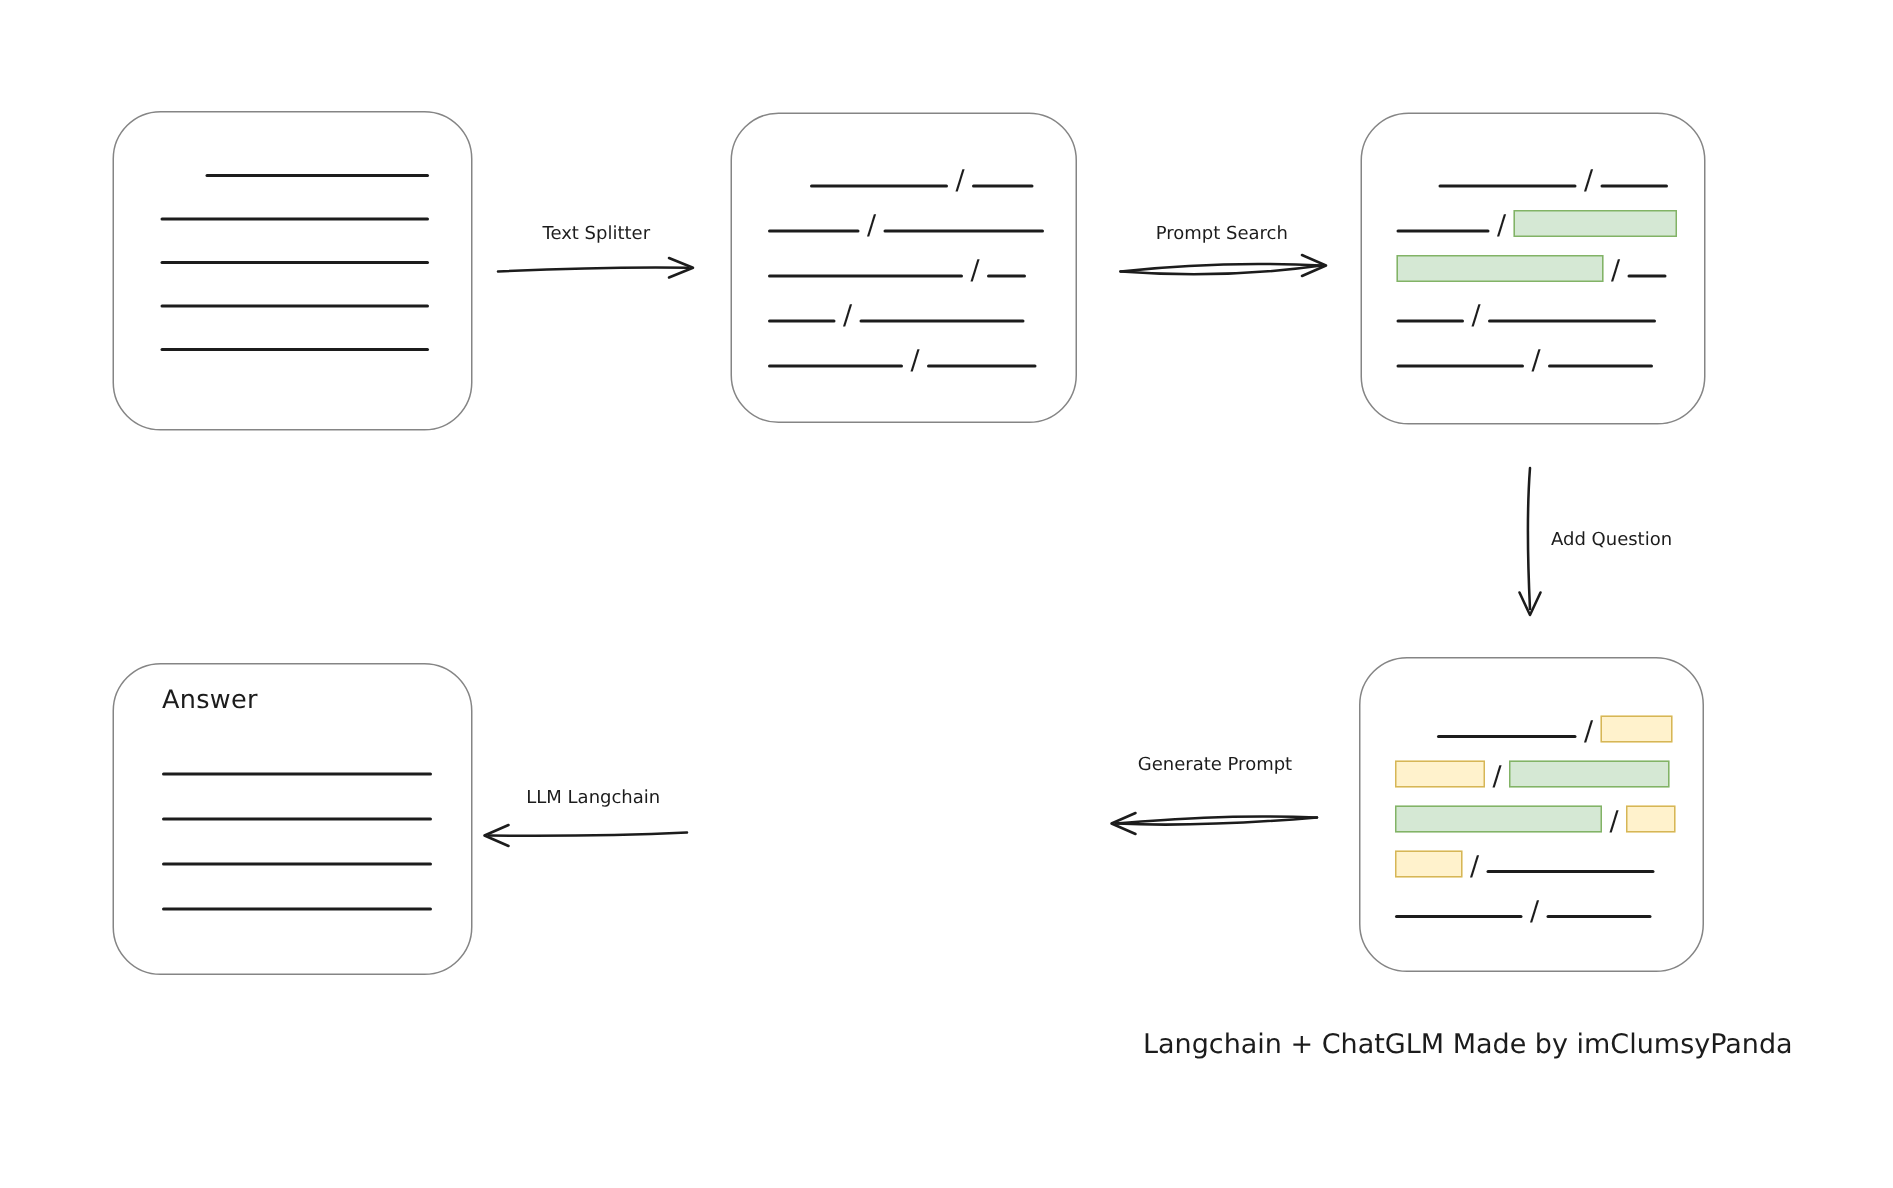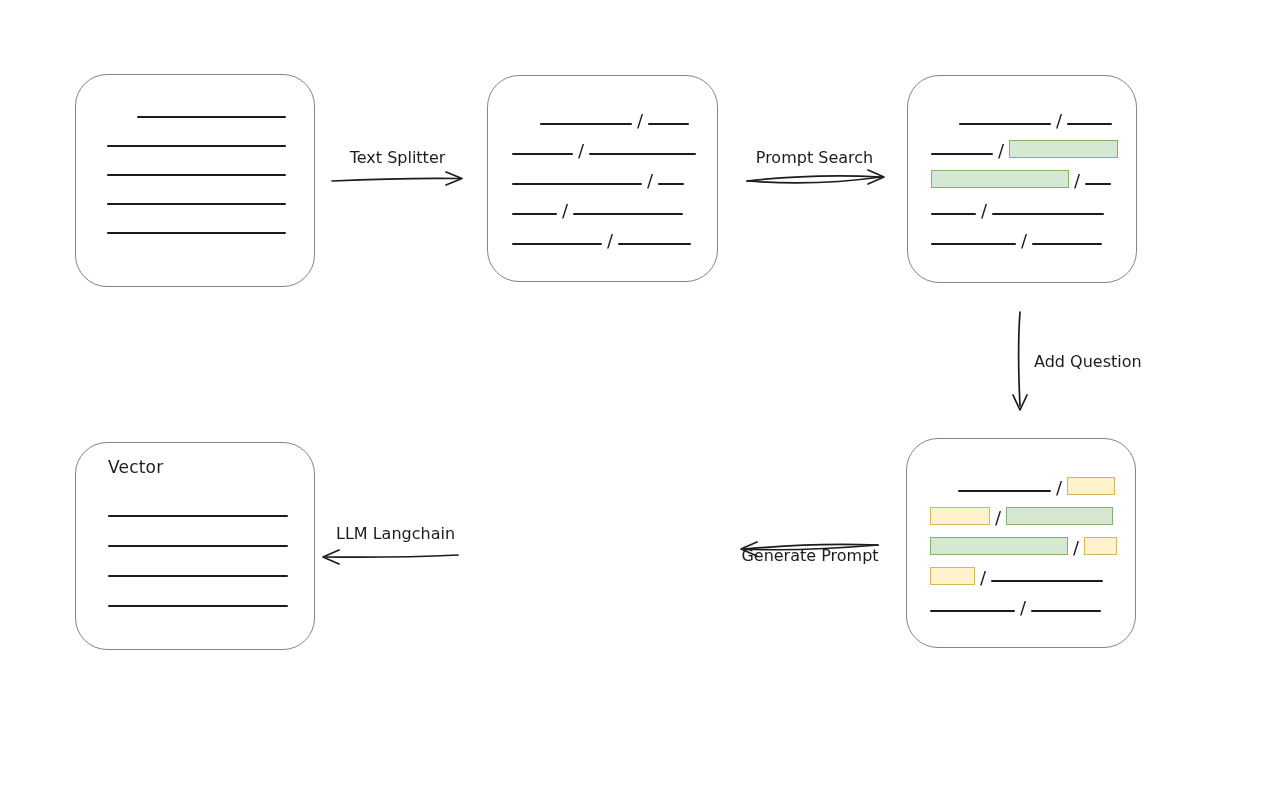--- a/index.html
+++ b/index.html
@@ -52,21 +52,21 @@
     margin-bottom: 1px;
     flex: none;
   }
   .bar-green  { background: var(--green-fill, #d5e8d4);  border-color: var(--green-border, #82b366); }
   .bar-yellow { background: var(--yellow-fill, #fff2cc); border-color: var(--yellow-border, #d6b656); }
   .bar-red    { background: var(--red-fill, #f8cecc);    border-color: var(--red-border, #b85450); }
   .pbar { border: 1.5px solid; margin-bottom: 12px; }
   .heading { font-size: 17px; letter-spacing: 0.2px; }
   .arrow-label {
     position: absolute;
-    font-size: 16px;
+    font-size: 12px;
     text-align: center;
     white-space: nowrap;
   }
   .caption {
     position: absolute;
     left: 762px;
     top: 686px;
     width: 432px;
     text-align: center;
     font-size: 18px;
@@ -198,21 +198,21 @@
           <span class="seg-line" style="width: 85px;"></span>
           <span class="seg-slash">/</span>
           <span class="seg-line" style="width: 70px;"></span>
         </div>
       </div>
   </div>
 
 
   <div class="box" style="left:75px; top:442px; width:240px; height:208px;">
     <div style="padding:14px 0 0 32px;">
-      <div class="heading">Vector</div>
+      <div class="heading">Answer</div>
       <div class="rows" style="margin-top:14px;">
           <div class="row" style="padding-left: 0px;">
             <span class="seg-line" style="width: 180px;"></span>
           </div>
           <div class="row" style="padding-left: 0px;">
             <span class="seg-line" style="width: 180px;"></span>
           </div>
           <div class="row" style="padding-left: 0px;">
             <span class="seg-line" style="width: 180px;"></span>
           </div>
@@ -244,16 +244,17 @@
     </g>
     <g>
       <path d="M458,555 C415,557 372,557.5 326,557"></path>
       <polyline points="339,550 323,557 339,564"></polyline>
     </g>
   </svg>
 
   <div class="arrow-label" style="left:330px; top:148px; width:135px;">Text Splitter</div>
   <div class="arrow-label" style="left:742px; top:148px; width:145px;">Prompt Search</div>
   <div class="arrow-label" style="left:1034px; top:352px; text-align:left;">Add Question</div>
-  <div class="arrow-label" style="left:735px; top:546px; width:150px;">Generate Prompt</div>
+  <div class="arrow-label" style="left:735px; top:502px; width:150px;">Generate Prompt</div>
   <div class="arrow-label" style="left:328px; top:524px; width:135px;">LLM Langchain</div>
 
+  <div class="caption">Langchain + ChatGLM Made by imClumsyPanda</div>
 </div>
 
 </body></html>

